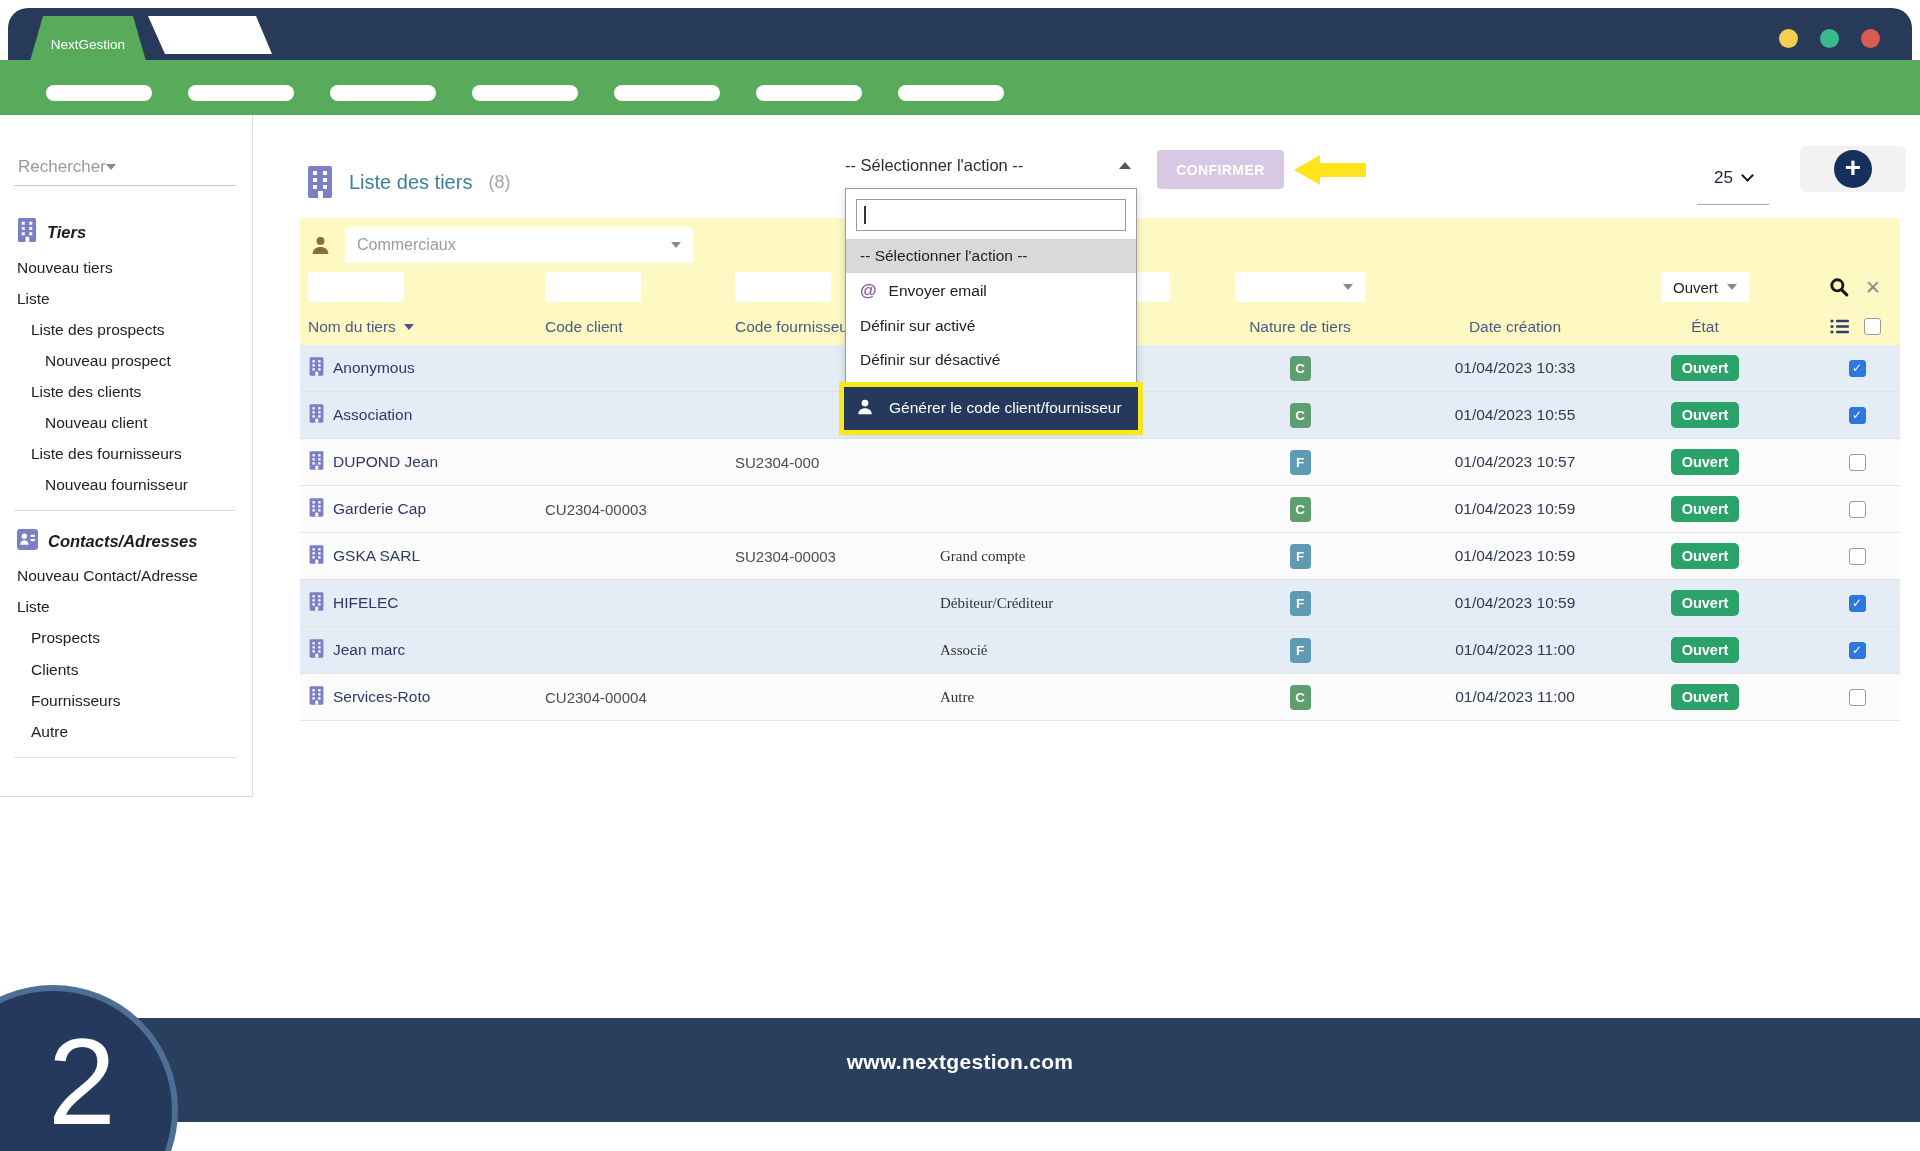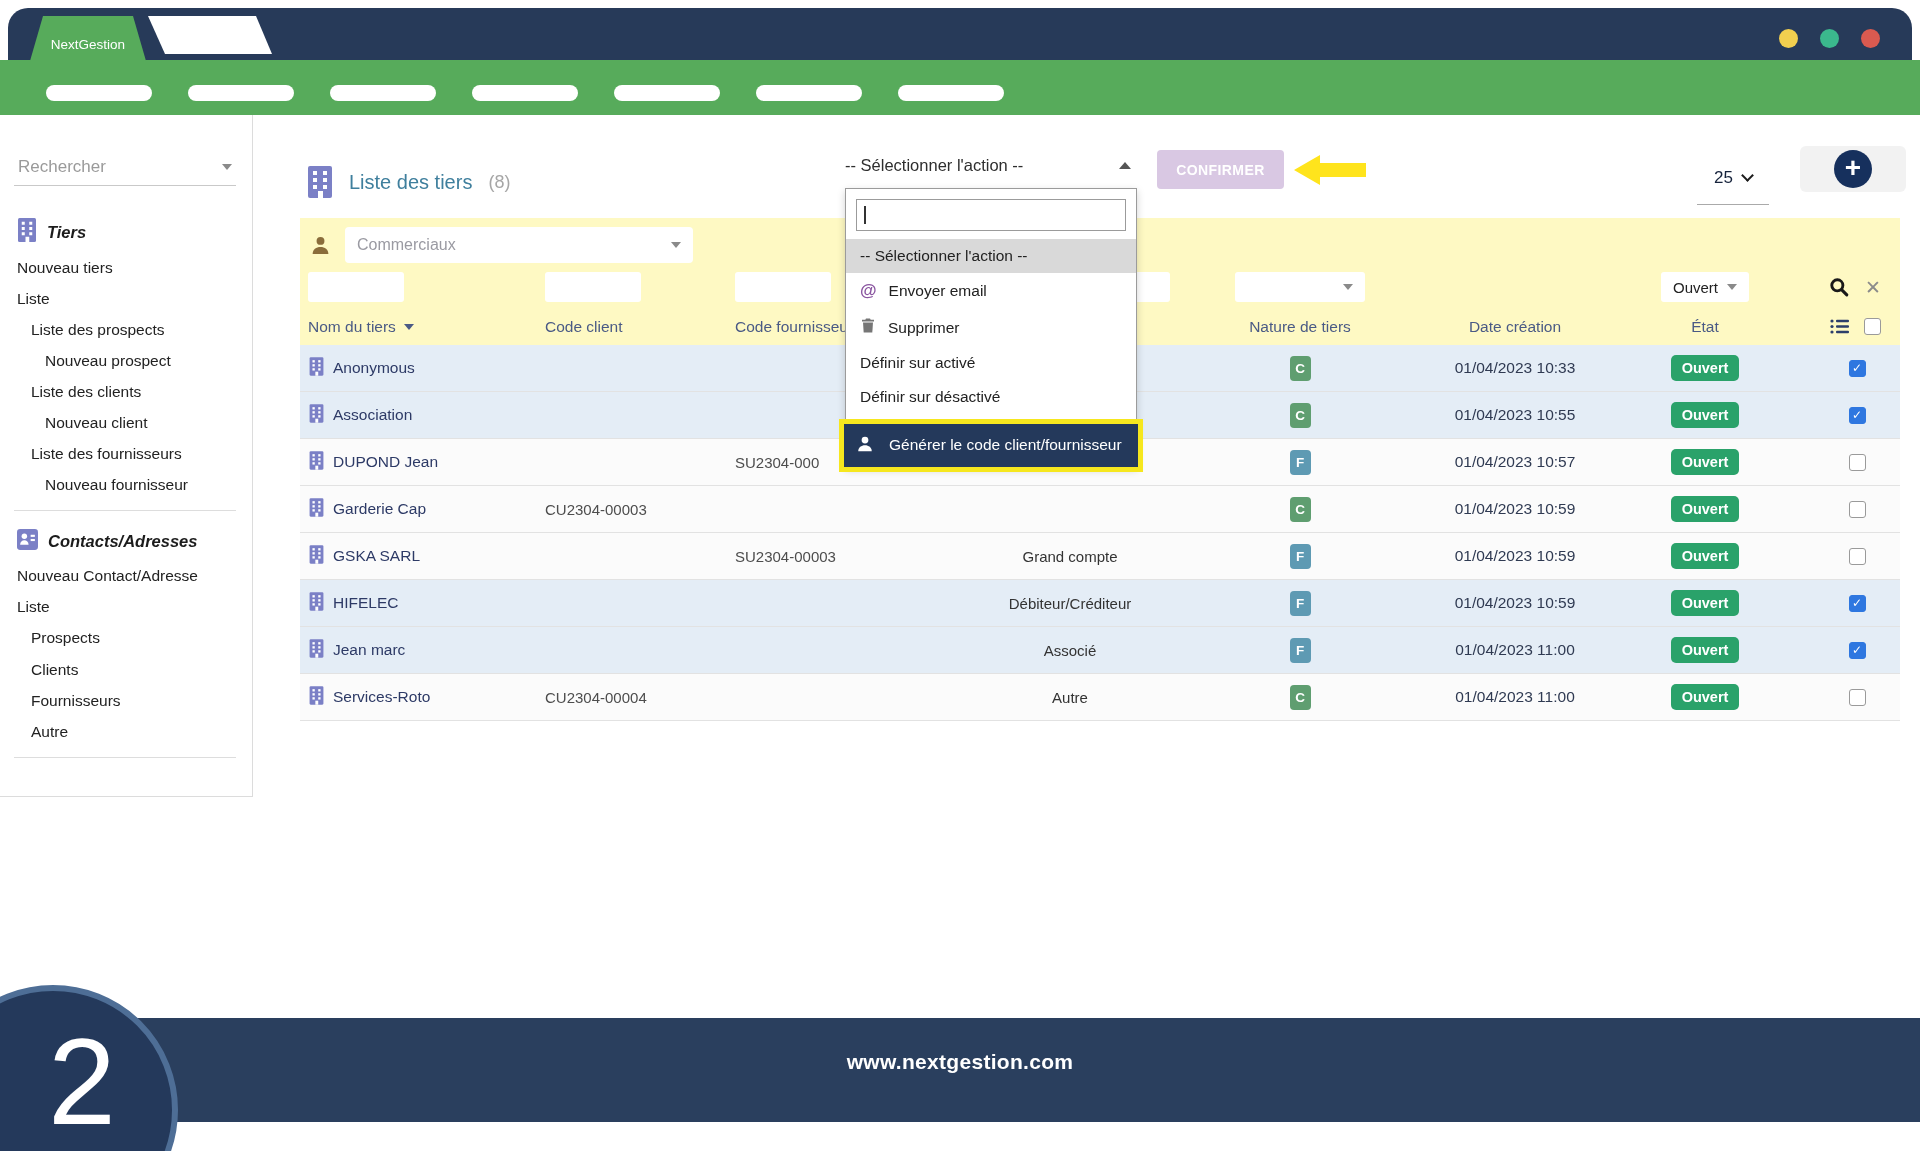--- a/index.html
+++ b/index.html
@@ -19,21 +19,21 @@
 
   
   .navstrip{position:absolute;left:0;right:0;top:60px;height:55px;background:#57ab5b;}
   .pills{position:absolute;left:46px;top:25px;display:flex;gap:36px;}
   .pill{width:106px;height:16px;border-radius:8px;background:#fff;}
 
   
   .sidebar{position:absolute;left:0;top:115px;width:253px;height:682px;background:#fff;
     border-right:1px solid #dcdcdc;border-bottom:1px solid #dcdcdc;}
   .side-search{margin:36px 16px 0 14px;padding:6px 4px 8px;border-bottom:1px solid #c9c9c9;
-    display:flex;align-items:center;justify-content:space-between;cursor:pointer;}
+    display:flex;align-items:center;cursor:pointer;}
   .side-search span{color:#9a9a9a;font-size:17px;}
   .side-menu{margin-top:26px;}
   .side-heading{display:flex;align-items:center;gap:10px;padding:6px 0 6px 17px;
     font-weight:bold;font-size:16.5px;color:#1c1c1c;cursor:pointer;font-style:italic;}
   .side-item{font-size:15.5px;color:#222;padding:7px 0;cursor:pointer;line-height:1.1;}
   .ind0{padding-left:17px;}.ind1{padding-left:31px;}.ind2{padding-left:45px;}
   .side-div{border-top:1px solid #ddd;margin:10px 16px 12px 14px;}
 
   
   .title-block{position:absolute;left:307px;top:166px;display:flex;align-items:center;gap:16px;}
@@ -79,21 +79,21 @@
   .f-headers .cell{font-size:15.5px;color:#4a5a85;display:flex;align-items:center;}
   .hcenter{justify-content:center;}
   .icon-btn{cursor:pointer;display:flex;align-items:center;}
   .xmark{color:#8b8b8b;font-size:19px;font-weight:bold;cursor:pointer;}
 
   .rows .row{height:47px;align-items:center;border-bottom:1px solid #e2e2e2;background:#fbfbfb;}
   .rows .row.selected{background:#e4edf6;}
   .cell-name{display:flex;align-items:center;gap:9px;padding-left:9px;font-size:15.5px;
     color:#2d3a66;cursor:pointer;}
   .cell-code{font-size:15px;color:#4d4d4d;padding-left:5px;}
-  .cell-type{font-size:15px;color:#333;text-align:center;}
+  .cell-type{font-size:15px;color:#333;font-family:Liberation Serif, serif;}
   .cell-center{display:flex;justify-content:center;align-items:center;}
   .badge{width:21px;height:25px;border-radius:4px;color:#fff;font-size:13.5px;font-weight:bold;
     display:flex;align-items:center;justify-content:center;}
   .badge.C{background:#5f9e70;}
   .badge.F{background:#5e9ab3;}
   .cell-date{font-size:15.5px;color:#2f3a52;text-align:center;}
   .etat-pill{background:#2aa26a;color:#fff;font-weight:bold;font-size:14.5px;border-radius:5px;
     padding:5px 11px;}
   .checkwrap{display:flex;justify-content:center;padding-left:34px;}
   .cbx{width:17px;height:17px;border-radius:3px;border:1.5px solid #9a9a9a;background:#fff;
@@ -577,27 +577,20 @@
     <span class="dd-cursor"></span>
   </div>
 <div class="dd-item gray">
       <span>-- Sélectionner l'action --</span>
     </div>
     <div class="dd-item">
       <span class="at">@</span>
       <span>Envoyer email</span>
     </div>
     <div class="dd-item">
-      <span><svg width="16" height="17" viewBox="0 0 16 16">
-          <path fill="#767676" d="M6 1h4l.7 1.3H14V4H2V2.3h3.3z"></path>
-          <path fill="#767676" d="M3 5h10l-.7 10H3.7z"></path>
-        </svg></span>
-      <span>Supprimer</span>
-    </div>
-    <div class="dd-item">
       <span>Définir sur activé</span>
     </div>
     <div class="dd-item">
       <span>Définir sur désactivé</span>
     </div>
     <div class="dd-generate"><svg width="18" height="18" viewBox="0 0 16 16">
         <circle cx="8" cy="4.5" r="3" fill="#fff"></circle>
         <path d="M2 14.5c0-3.4 2.7-5.3 6-5.3s6 1.9 6 5.3z" fill="#fff"></path>
       </svg>Générer le code client/fournisseur</div>
   </div>

